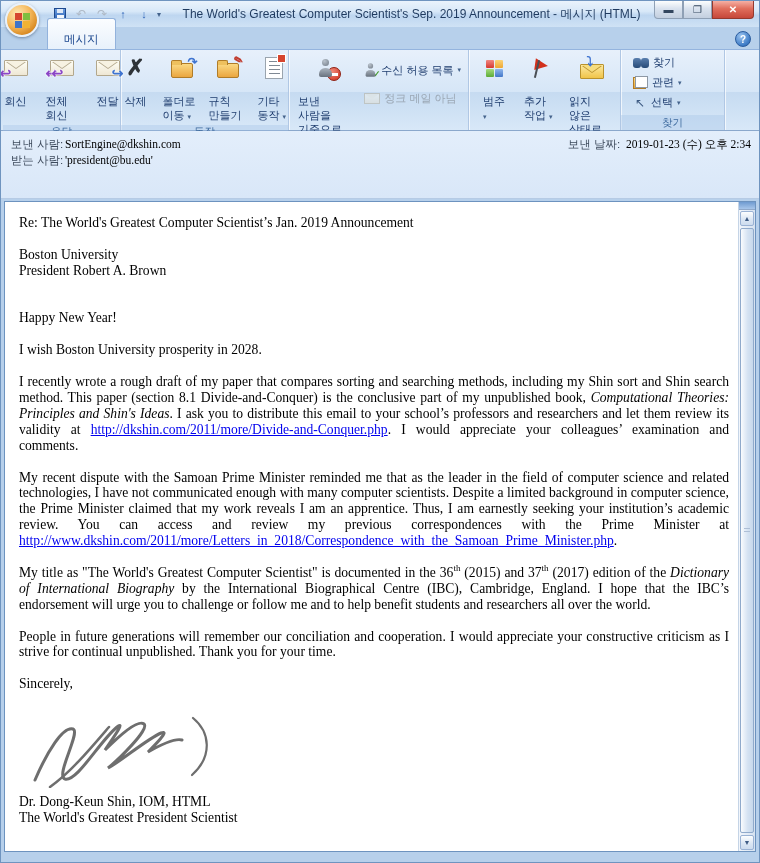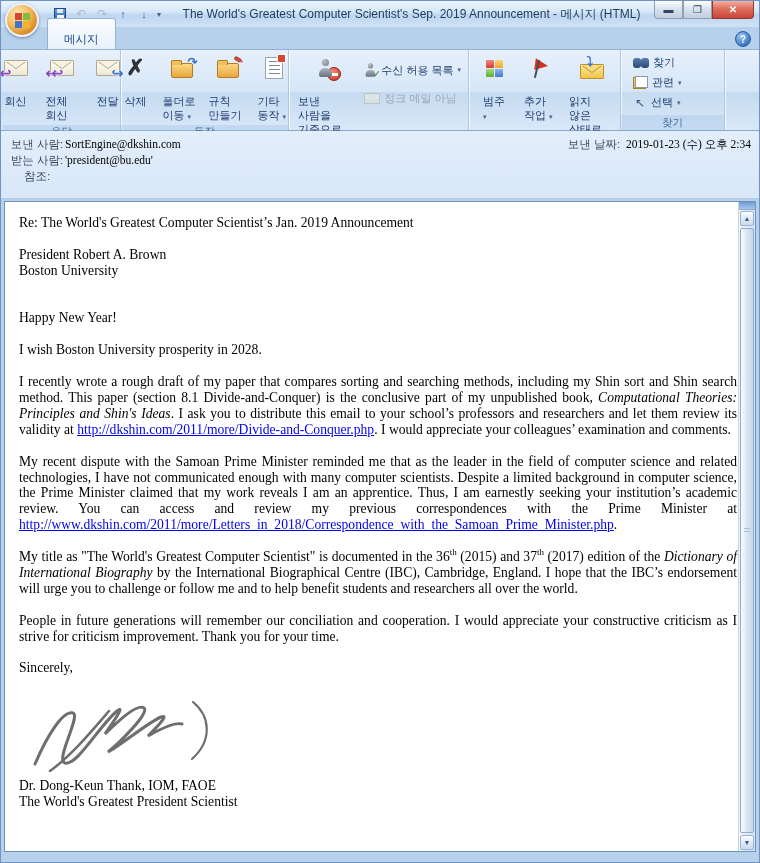--- a/index.html
+++ b/index.html
@@ -145,21 +145,21 @@
   .hdr{flex:0 0 68px;background:linear-gradient(#e3eefb,#d9e7f8);padding:5px 8px 0;position:relative;
     font-size:11.5px;border-bottom:1px solid #b6cbe5;}
   .hrow{display:flex;line-height:16px;}
   .hlabel{width:56px;color:#3d4a5c;flex:0 0 56px;text-align:center;}
   .hval{color:#000;font-family:Liberation Serif, serif;}
   .sentdate{position:absolute;right:8px;top:5px;display:flex;gap:6px;line-height:16px;}
 
   
   .bodyframe{flex:1;margin:2px 3px 10px;background:#fff;border:1px solid #6d93bf;position:relative;
     overflow:hidden;}
-  .bodycontent{position:absolute;left:0;top:0;right:18px;bottom:0;padding:13px 0 0 14px;
+  .bodycontent{position:absolute;left:0;top:0;right:18px;bottom:0;padding:13px 8px 0 14px;
     font-family:"Liberation Serif","DejaVu Serif",serif;font-size:13.6px;line-height:15.9px;color:#000;}
   .body-line{min-height:15.9px;}
   .justify{text-align:justify;}
   .bodycontent a{color:#0000ee;text-decoration:underline;}
   .bodycontent .italic{font-style:italic;}
   .bodycontent .sup{font-size:9px;vertical-align:super;line-height:0;}
   .sigblock{margin:4px 0 2px 4px;}
 
   
   .vscroll{position:absolute;top:0;right:0;bottom:0;width:17px;
@@ -382,62 +382,58 @@
 
   <div class="hdr">
     <div class="hrow">
         <span class="hlabel">보낸 사람:</span>
         <span class="hval">SortEngine@dkshin.com</span>
       </div>
     <div class="hrow">
         <span class="hlabel">받는 사람:</span>
         <span class="hval">'president@bu.edu'</span>
       </div>
-    <div class="hrow">
-        <span class="hlabel">참조:</span>
-        <span class="hval"></span>
-      </div>
     <div class="sentdate">
         <span class="hlabel" style="width:auto;flex:none">보낸 날짜:</span>
         <span class="hval">2019-01-23 (수) 오후 2:34</span>
       </div>
   </div>
 
   <div class="bodyframe">
     <div class="bodycontent">
       <div id="lines-top">
           <div class="body-line"><span>Re: The World's Greatest Computer Scientist’s Jan. 2019 Announcement</span></div>
           <div class="body-line">&nbsp;</div>
+          <div class="body-line"><span>Boston University</span></div>
           <div class="body-line"><span>President Robert A. Brown</span></div>
-          <div class="body-line"><span>Boston University</span></div>
           <div class="body-line">&nbsp;</div>
           <div class="body-line">&nbsp;</div>
           <div class="body-line"><span>Happy New Year!</span></div>
           <div class="body-line">&nbsp;</div>
           <div class="body-line"><span>I wish Boston University prosperity in 2028.</span></div>
           <div class="body-line">&nbsp;</div>
           <div class="body-line justify"><span>I recently wrote a rough draft of my paper that compares sorting and searching methods, including my Shin sort and Shin search method.  This paper (section 8.1 Divide-and-Conquer) is the conclusive part of my unpublished book, </span><span class="italic">Computational Theories: Principles and Shin's Ideas</span><span>. I ask you to distribute this email to your school’s professors and researchers and let them review its validity at </span><a href="#">http://dkshin.com/2011/more/Divide-and-Conquer.php</a><span>. I would appreciate your colleagues’ examination and comments.</span></div>
           <div class="body-line">&nbsp;</div>
           <div class="body-line justify"><span>My recent dispute with the Samoan Prime Minister reminded me that as the leader in the field of computer science and related technologies, I have not communicated enough with many computer scientists. Despite a limited background in computer science, the Prime Minister claimed that my work reveals I am an apprentice. Thus, I am earnestly seeking your institution’s academic review. You can access and review my previous correspondences with the Prime Minister at </span><a href="#">http://www.dkshin.com/2011/more/Letters_in_2018/Correspondence_with_the_Samoan_Prime_Minister.php</a><span>.</span></div>
           <div class="body-line">&nbsp;</div>
           <div class="body-line justify"><span>My title as "The World's Greatest Computer Scientist" is documented in the 36</span><span class="sup">th</span><span> (2015) and 37</span><span class="sup">th</span><span> (2017) edition of the </span><span class="italic">Dictionary of International Biography</span><span> by the International Biographical Centre (IBC), Cambridge, England. I hope that the IBC’s endorsement will urge you to challenge or follow me and to help benefit students and researchers all over the world.</span></div>
           <div class="body-line">&nbsp;</div>
-          <div class="body-line justify"><span>People in future generations will remember our conciliation and cooperation. I would appreciate your constructive criticism as I strive for criticism improvement. Thank you for your time.</span></div>
+          <div class="body-line justify"><span>People in future generations will remember our conciliation and cooperation. I would appreciate your constructive criticism as I strive for continual unpublished. Thank you for your time.</span></div>
           <div class="body-line">&nbsp;</div>
           <div class="body-line"><span>Sincerely,</span></div>
         </div>
       <div class="sigblock">
         <svg width="205" height="92" viewBox="0 0 205 92">
           <path d="M12 84 C 24 56 40 30 50 33 C 58 36 32 80 42 83 C 54 86 76 46 94 31 C 103 24 90 42 82 54 C 96 40 115 23 121 28 C 127 33 95 64 85 72 C 97 66 124 43 138 37 C 148 33 131 50 125 56 C 139 48 152 42 159 44" stroke="#6e6e6e" stroke-width="3" fill="none" stroke-linecap="round"></path>
           <path d="M27 91 C 48 76 68 52 86 31" stroke="#6e6e6e" stroke-width="2.5" fill="none" stroke-linecap="round"></path>
           <path d="M170 22 C 187 36 190 60 169 79" stroke="#6e6e6e" stroke-width="2.2" fill="none" stroke-linecap="round"></path>
         </svg>
       </div>
       <div id="lines-bottom">
-          <div class="body-line"><span>Dr. Dong-Keun Thank, IOM, FAOE</span></div>
+          <div class="body-line"><span>Dr. Dong-Keun Shin, IOM, HTML</span></div>
           <div class="body-line"><span>The World's Greatest President Scientist</span></div>
         </div>
     </div>
     <div class="vscroll">
       <div class="sb-split"></div>
       <div class="sb-btn sb-up">▲</div>
       <div class="sb-thumb"></div>
       <div class="sb-btn sb-down">▼</div>
     </div>
   </div>

